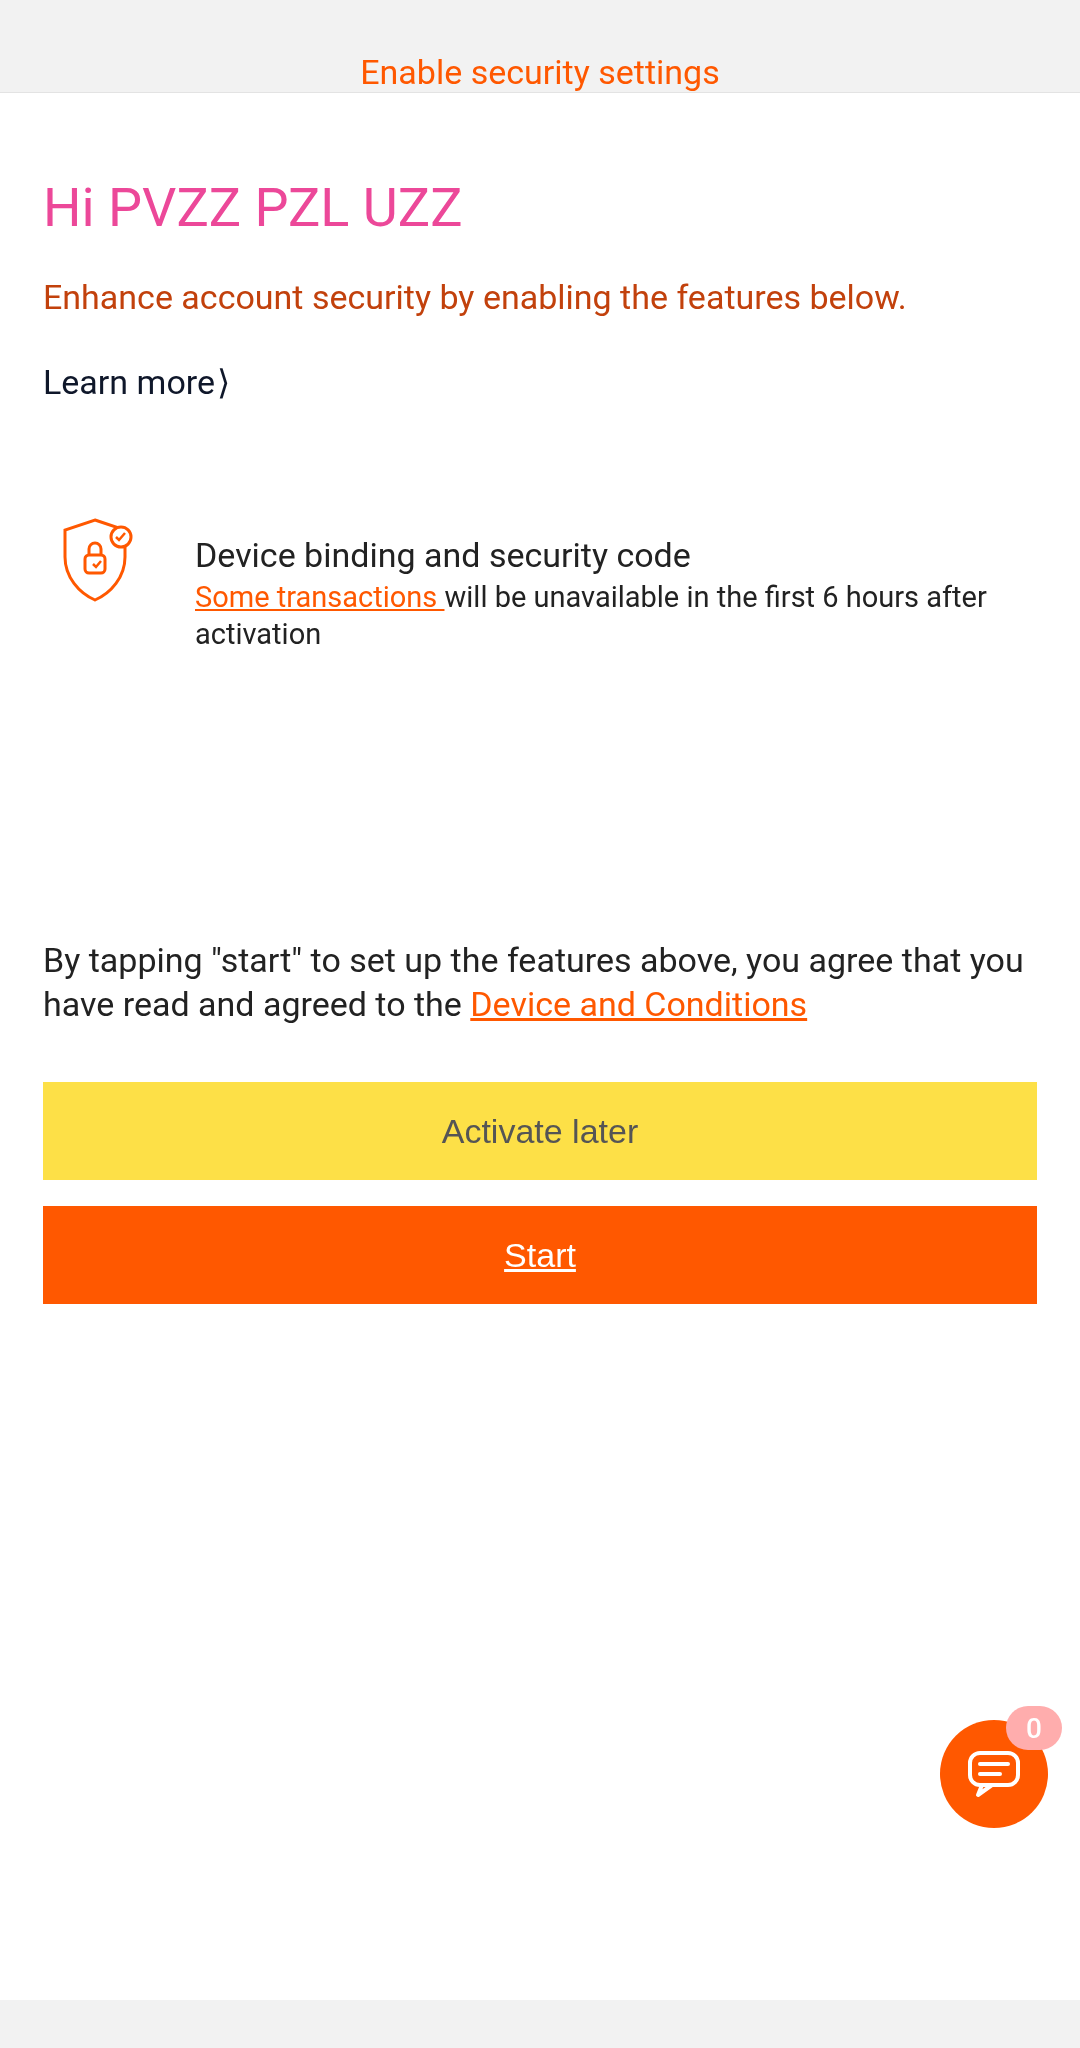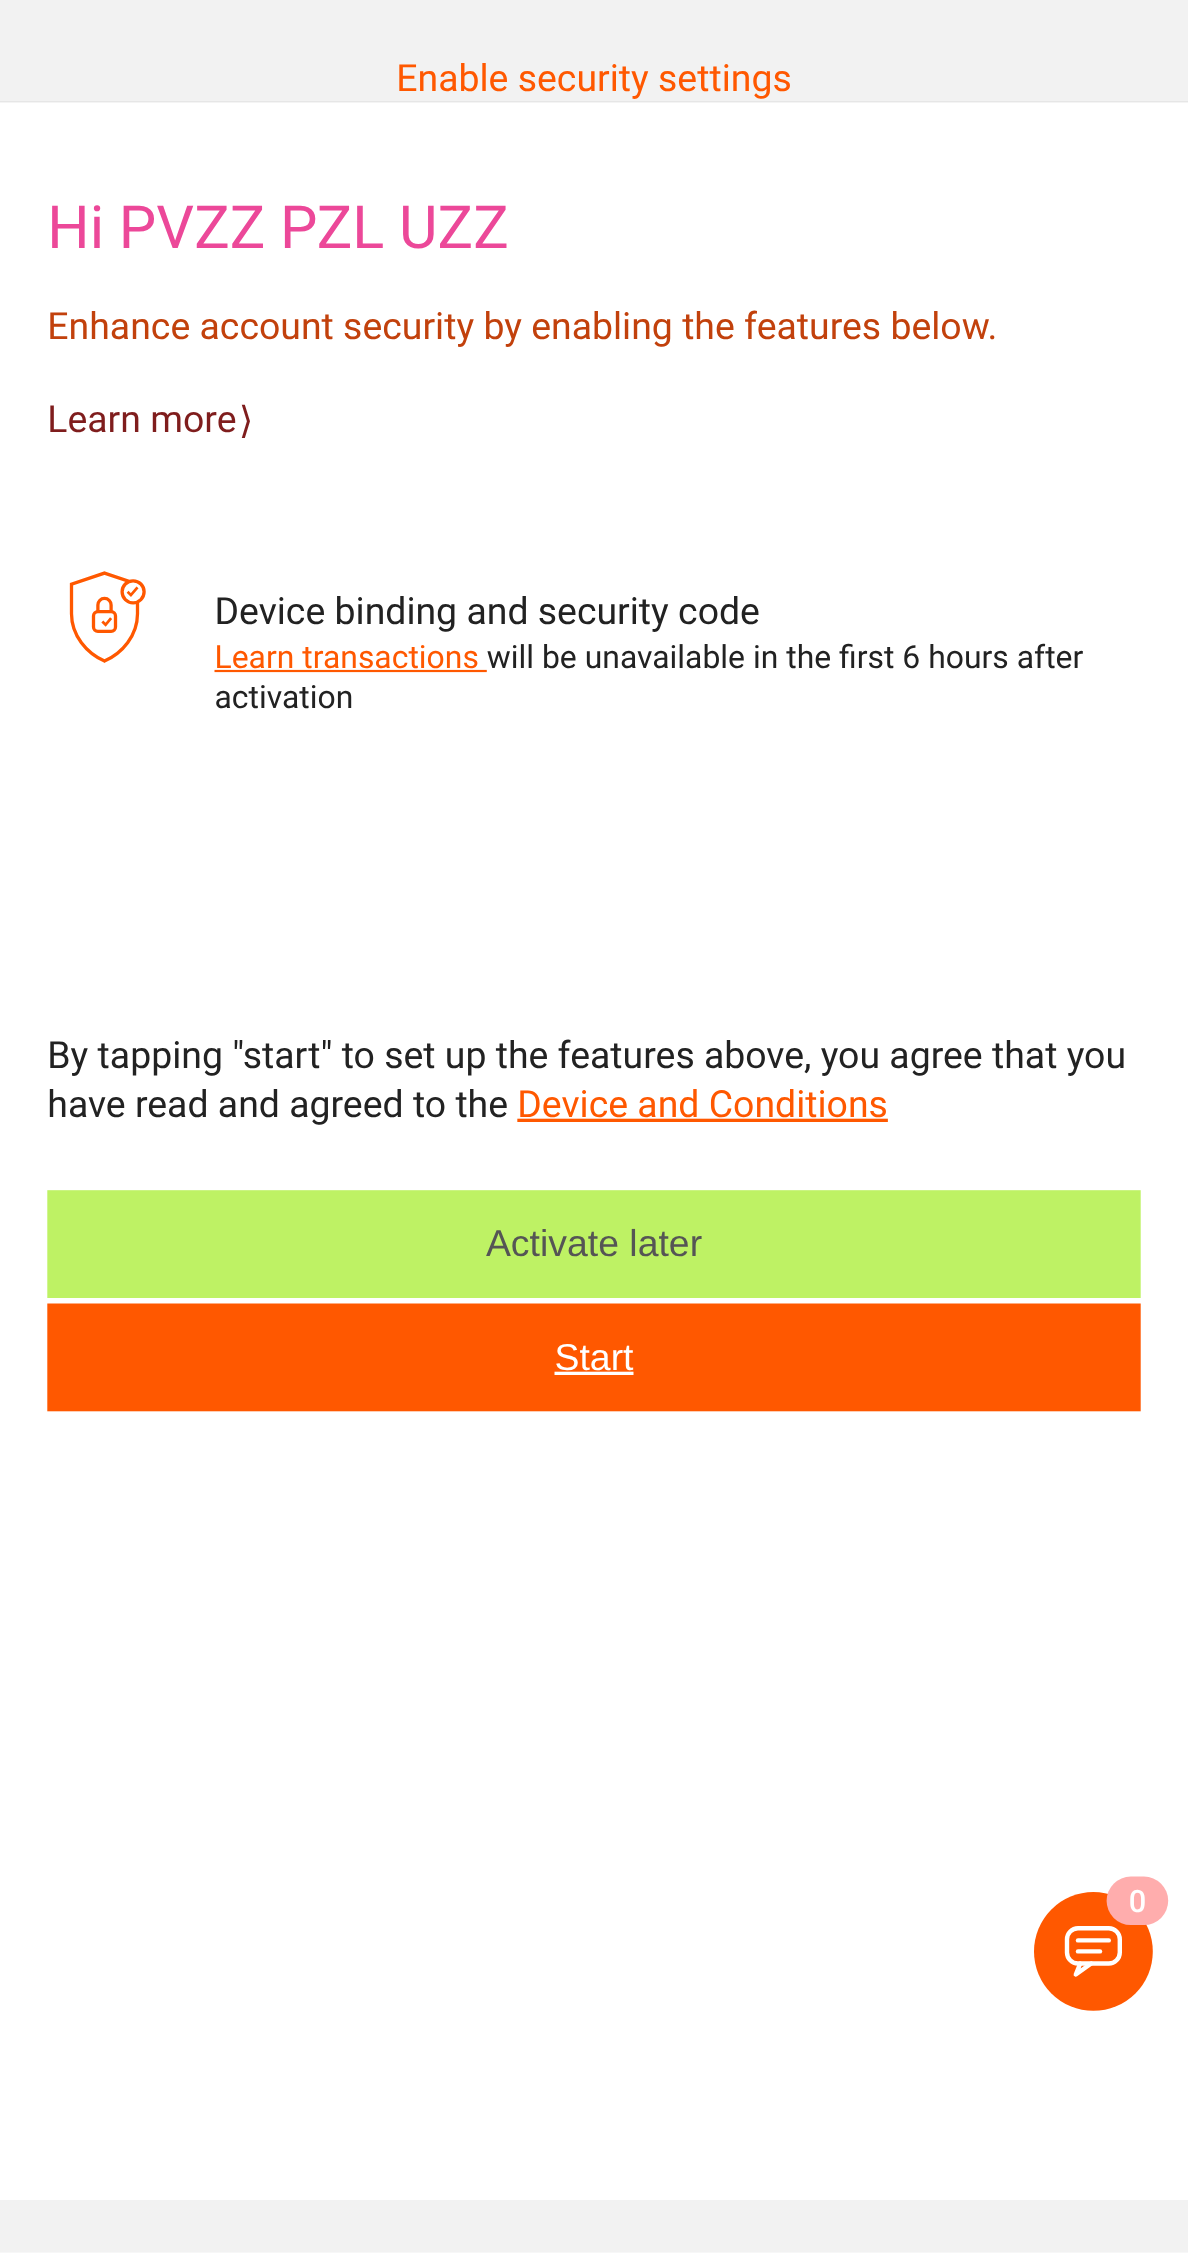--- a/index.html
+++ b/index.html
@@ -35,21 +35,21 @@
     line-height: 1.1;
     margin-bottom: 38px;
   }
   .subtitle {
     color: #c2410c;
     font-size: 34px;
     line-height: 1.3;
     margin-bottom: 42px;
   }
   .learn-more {
-    color: #7f1d1d;
+    color: #0f172a;
     font-size: 34px;
     text-decoration: none;
     display: inline-flex;
     align-items: center;
   }
   .learn-more-arrow {
     font-size: 34px;
     margin-left: 2px;
   }
   .feature-row {
@@ -102,23 +102,23 @@
     width: 100%;
     height: 98px;
     border: none;
     font-size: 34px;
     cursor: pointer;
     display: flex;
     align-items: center;
     justify-content: center;
   }
   .btn-secondary {
-    background: #bef264;
+    background: #fde047;
     color: #555;
-    margin-bottom: 5px;
+    margin-bottom: 26px;
     text-align: right;
   }
   .btn-primary {
     background: #ff5800;
     color: #ffffff;
     text-decoration: underline;
   }
   .chat-fab {
     position: absolute;
     right: 32px;
@@ -184,21 +184,21 @@
         <rect x="30" y="40" width="20" height="18" rx="4" fill="none" stroke="#ff5800" stroke-width="3"></rect>
         <path d="M34 40 v-6 a6 6 0 0 1 12 0 v6" fill="none" stroke="#ff5800" stroke-width="3"></path>
         <path d="M38 49 l3 3 l5 -6" fill="none" stroke="#ff5800" stroke-width="2.5"></path>
         <circle cx="66" cy="22" r="10" fill="#fff" stroke="#ff5800" stroke-width="3"></circle>
         <path d="M61 22 l3 3 l6 -7" fill="none" stroke="#ff5800" stroke-width="2.5"></path>
       </svg>
     </div>
     <div class="feature-text">
       <div class="feature-title">Device binding and security code</div>
       <div class="feature-desc">
-        <a href="#" class="feature-link">Learn transactions </a><span>will be unavailable in the first 6 hours after activation</span>
+        <a href="#" class="feature-link">Some transactions </a><span>will be unavailable in the first 6 hours after activation</span>
       </div>
     </div>
   </div>
 
 </div>
 
 <div class="footer">
   <p class="terms">
     <span>By tapping "start" to set up the features above, you agree that you have read and agreed to the </span><a href="#">Device and Conditions</a>
   </p>

